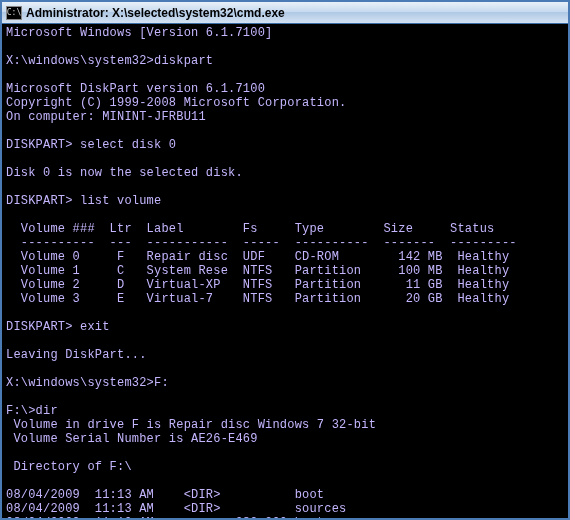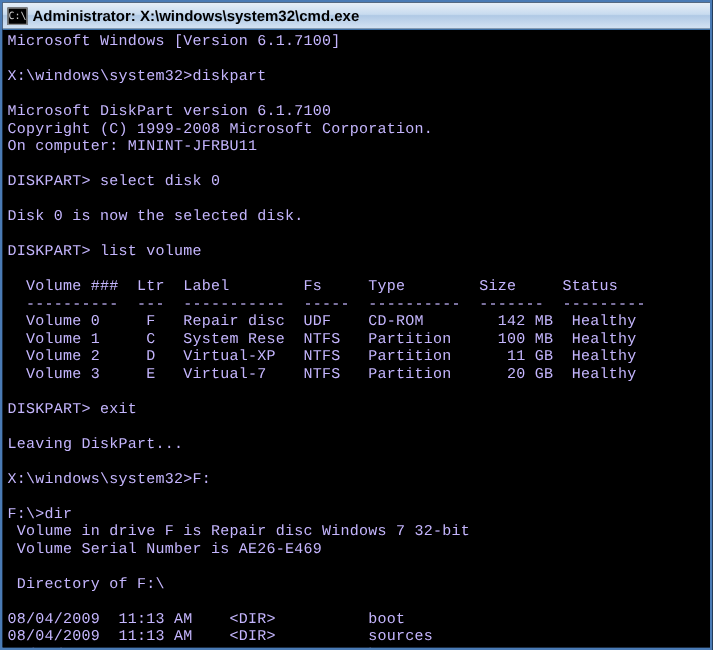--- a/index.html
+++ b/index.html
@@ -46,21 +46,21 @@
     letter-spacing: 0.2px;
     height: calc(100% - 22px);
     overflow: hidden;
   }
 </style>
 </head>
 <body>
 
 <div class="titlebar">
   <div class="titlebar-icon">C:\</div>
-  <span class="titlebar-text">Administrator: X:\windows\system32\cmd.exe</span>
+  <span class="titlebar-text">Administrator: X:\selected\system32\cmd.exe</span>
 </div>
 
 <div class="terminal">Microsoft Windows [Version 6.1.7100]
 
 X:\windows\system32&gt;diskpart
 
 Microsoft DiskPart version 6.1.7100
 Copyright (C) 1999-2008 Microsoft Corporation.
 On computer: MININT-JFRBU11
 

